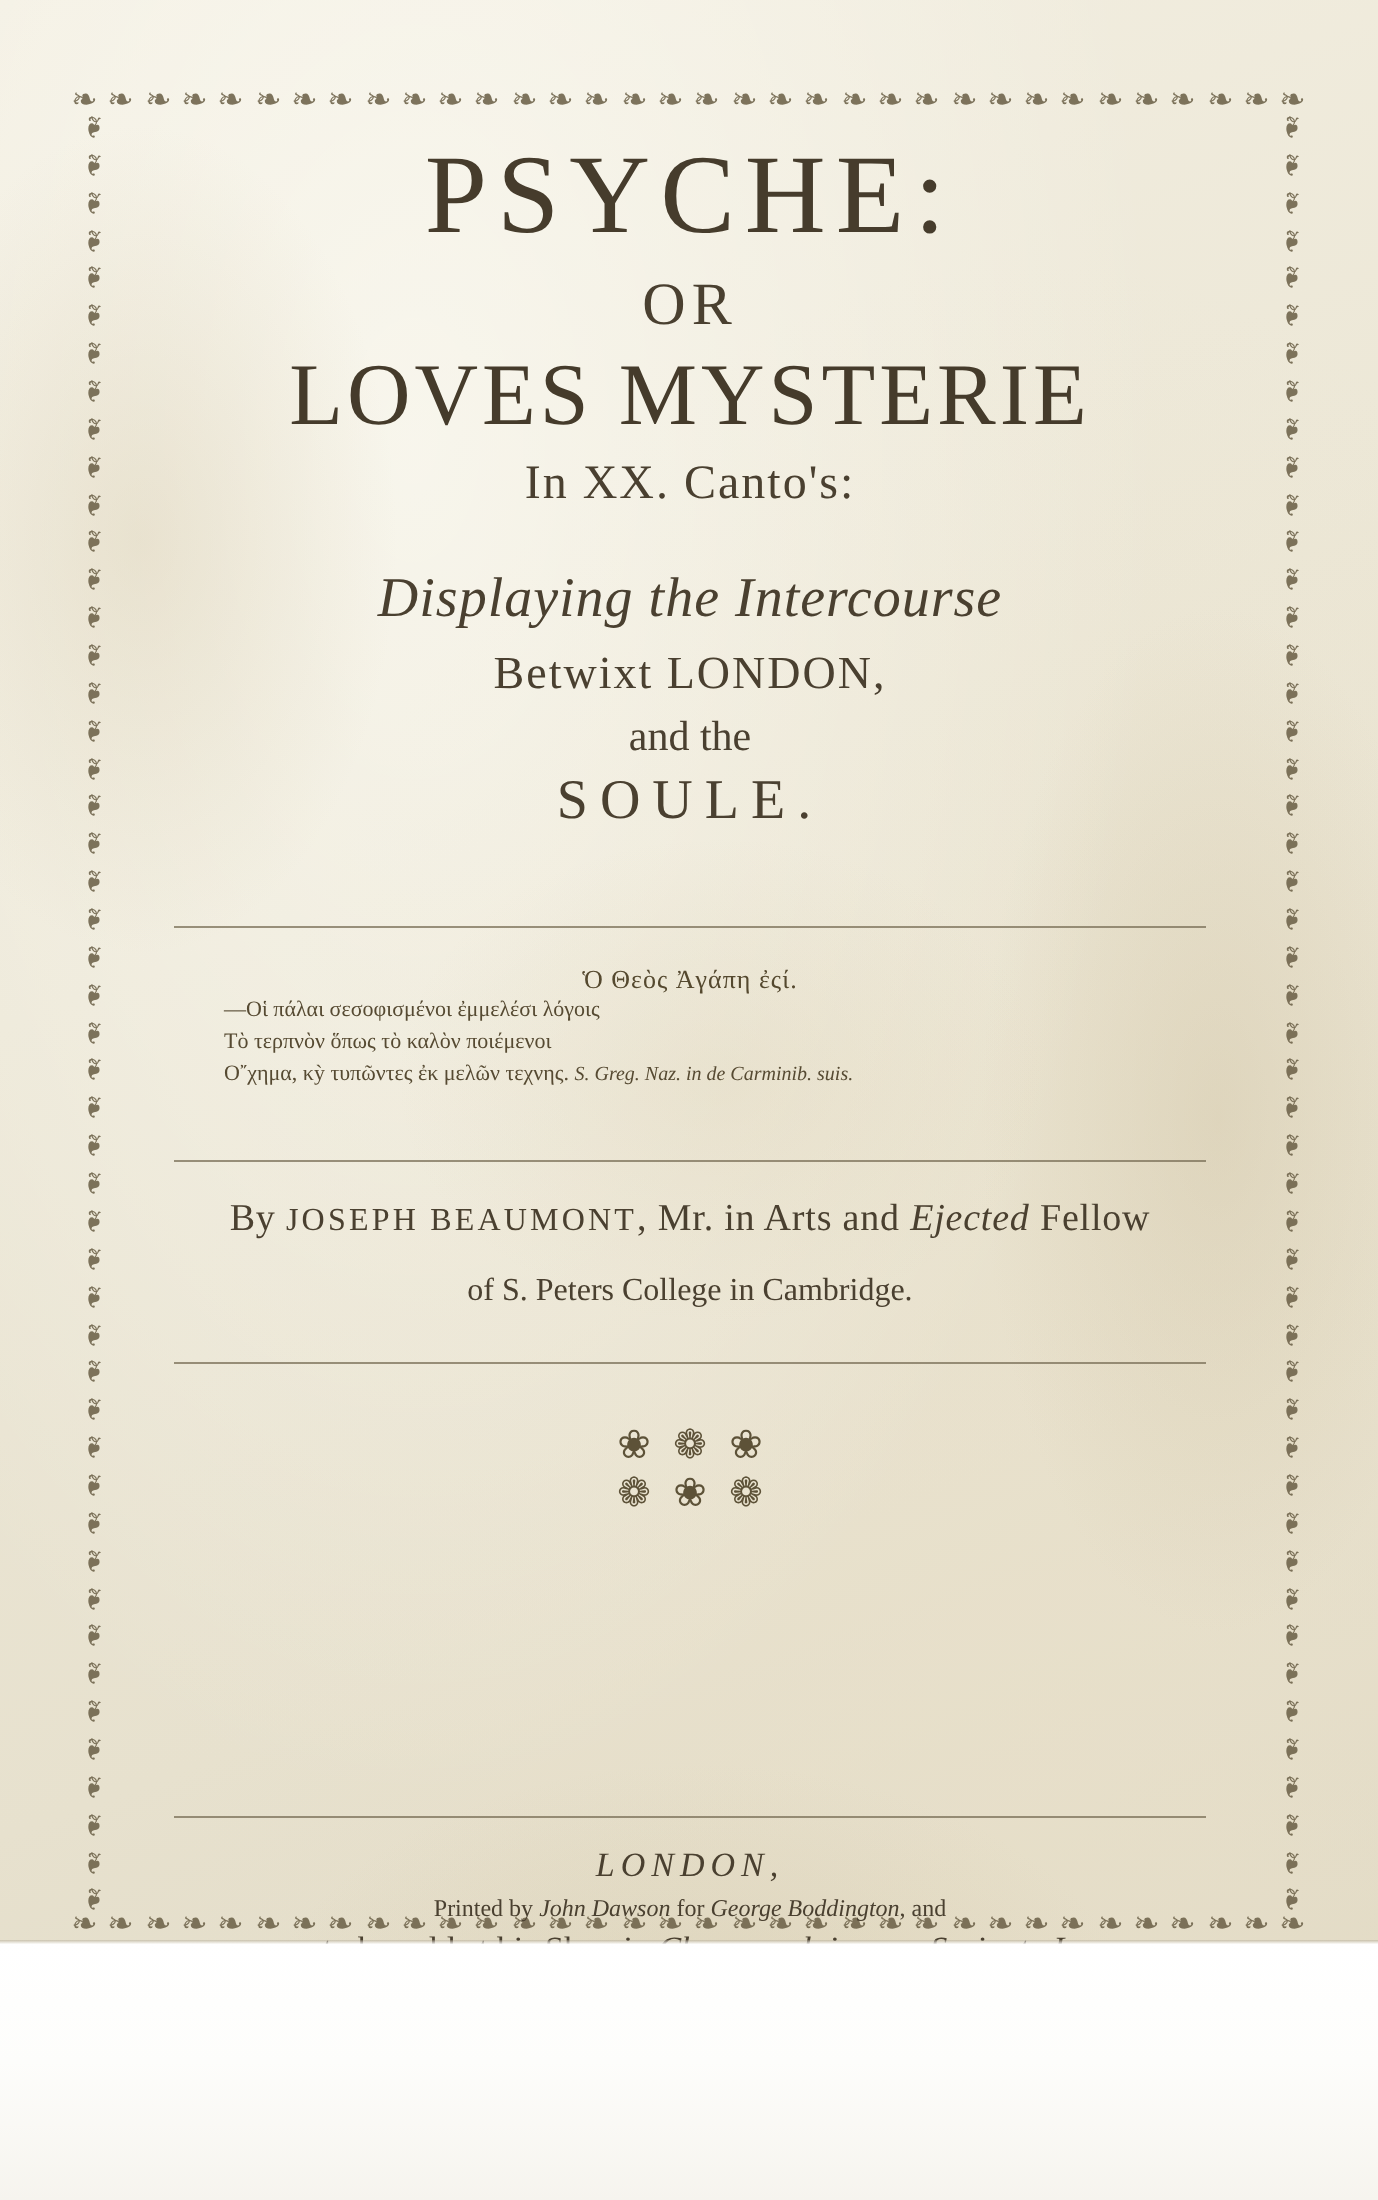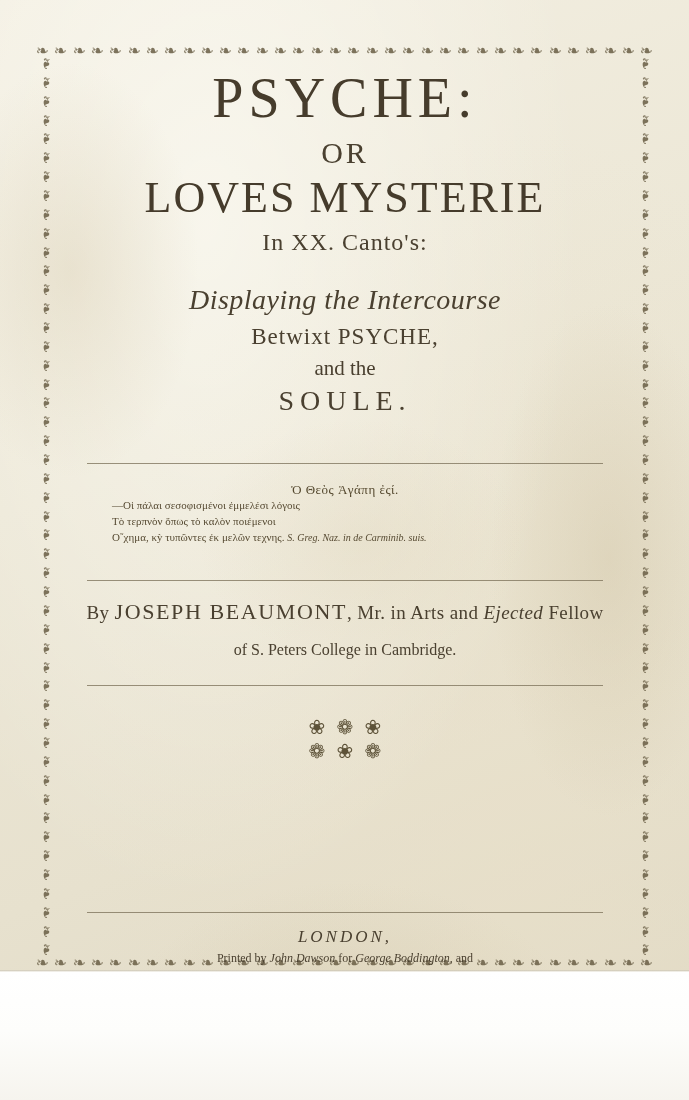--- a/index.html
+++ b/index.html
@@ -169,21 +169,21 @@
   .greek-block .src {
     font-style: italic;
     font-size: 10px;
   }
 
   .t-author {
     font-size: 19px;
     margin-top: 18px;
     letter-spacing: 0.4px;
   }
-  .t-author .sc { font-size: 22px; letter-spacing: 1.6px; }
+  .t-author .sc { font-size: 16px; letter-spacing: 1.6px; }
   .t-author .it { font-style: italic; }
   .t-author2 {
     font-size: 16px;
     margin-top: 16px;
   }
 
   .device {
     margin-top: 30px;
     display: flex;
     justify-content: center;
@@ -403,21 +403,21 @@
       </div>
   </div>
 
   <div class="content">
 
     <div class="t-title">PSYCHE:</div>
     <div class="t-or">OR</div>
     <div class="t-sub">LOVES MYSTERIE</div>
     <div class="t-cantos">In XX. Canto's:</div>
     <div class="t-display">Displaying the Intercourse</div>
-    <div class="t-betwixt">Betwixt PSYCHE,</div>
+    <div class="t-betwixt">Betwixt LONDON,</div>
     <div class="t-andthe">and the</div>
     <div class="t-soule">SOULE.</div>
 
     <div class="rule rule-1"></div>
 
     <div class="t-greek-motto">Ὁ Θεὸς Ἀγάπη ἐςί.</div>
 
     <div class="greek-block">
       <div>—Οἱ πάλαι σεσοφισμένοι ἐμμελέσι λόγοις</div>
       <div>Τὸ τερπνὸν ὅπως τὸ καλὸν ποιέμενοι</div>

